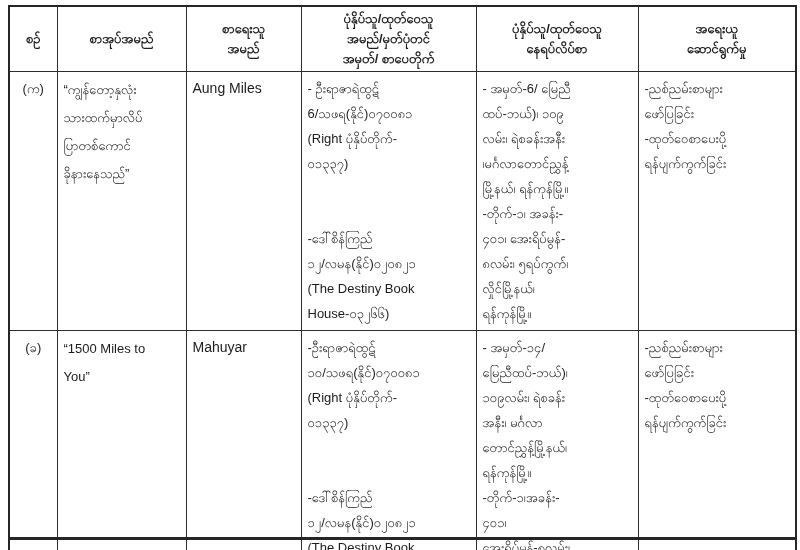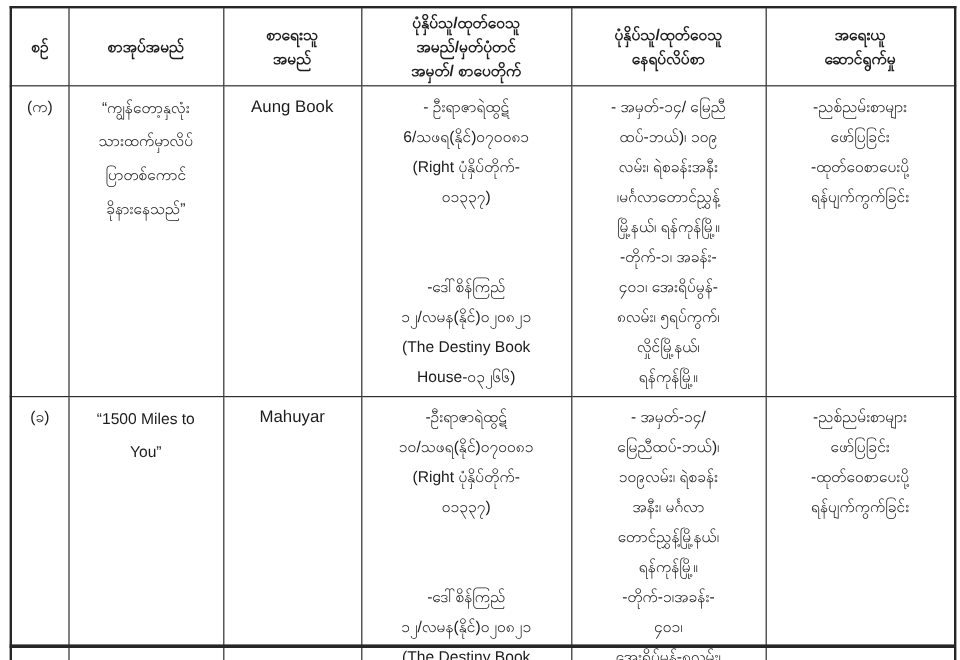--- a/index.html
+++ b/index.html
@@ -21,21 +21,20 @@
     width: 787px;
     border: 2px solid #262626;
   }
   .doc-table th, .doc-table td {
     border: 1px solid #2e2e2e;
     vertical-align: top;
     padding: 4px 6px;
     white-space: pre-line;
     overflow: hidden;
     font-size: 13px;
-    text-align: center;
   }
   .doc-table th {
     font-weight: bold;
     text-align: center;
     vertical-align: middle;
     line-height: 20px;
     height: 54px;
     padding: 2px 4px;
   }
   .doc-table td { line-height: 25px; }
@@ -81,32 +80,32 @@
 ဆောင်ရွက်မှု</th>
       </tr>
     </thead>
     <tbody>
       <tr class="row-1">
         <td class="cell-no">(က)</td>
         <td class="cell-title">“ကျွန်တော့နှလုံး
 သားထက်မှာလိပ်
 ပြာတစ်ကောင်
 ခိုနားနေသည်”</td>
-        <td class="cell-author">Aung Book</td>
+        <td class="cell-author">Aung Miles</td>
         <td>- ဦးရာဇာရဲထွဋ်
 6/သဖရ(နိုင်)၀၇၀၀၈၁
 (Right ပုံနှိပ်တိုက်-
 ၀၁၃၃၇)
 
 
 -ဒေါ်စိန်ကြည်
 ၁၂/လမန(နိုင်)၀၂၀၈၂၁
 (The Destiny Book
 House-၀၃၂၆၆)</td>
-        <td>- အမှတ်-၁၄/ မြေညီ
+        <td>- အမှတ်-6/ မြေညီ
 ထပ်-ဘယ်)၊ ၁၀၉
 လမ်း၊ ရဲစခန်းအနီး
 ၊မင်္ဂလာတောင်ညွှန့်
 မြို့နယ်၊ ရန်ကုန်မြို့။
 -တိုက်-၁၊ အခန်း-
 ၄၀၁၊ အေးရိပ်မွန်-
 ၈လမ်း၊ ၅ရပ်ကွက်၊
 လှိုင်မြို့နယ်၊
 ရန်ကုန်မြို့။</td>
         <td>-ညစ်ညမ်းစာများ

